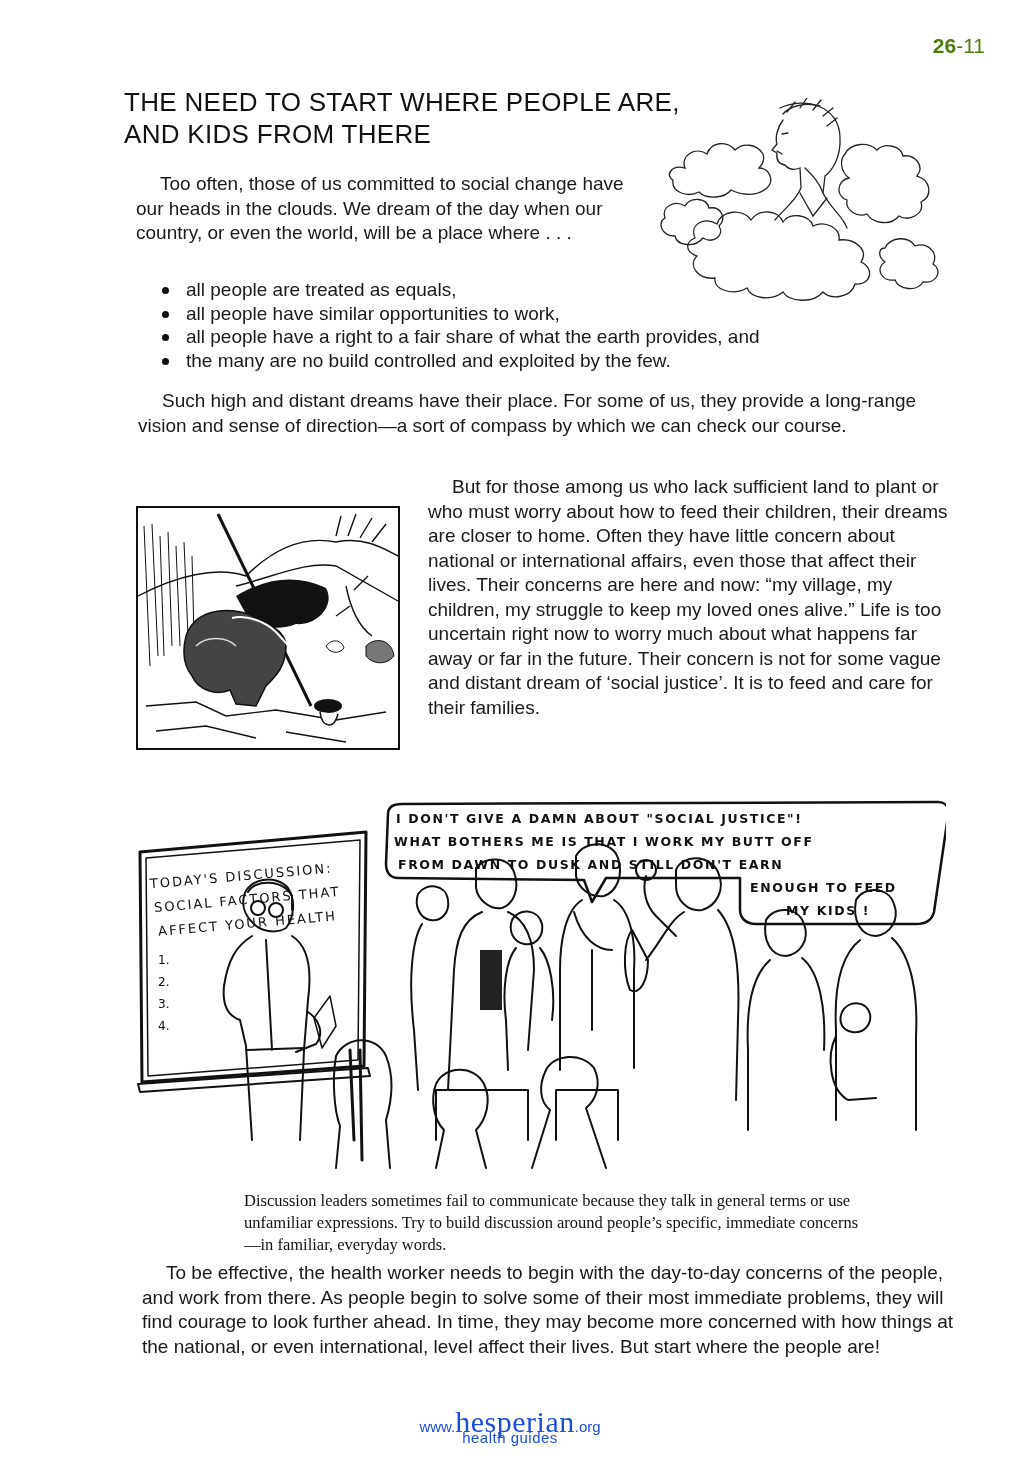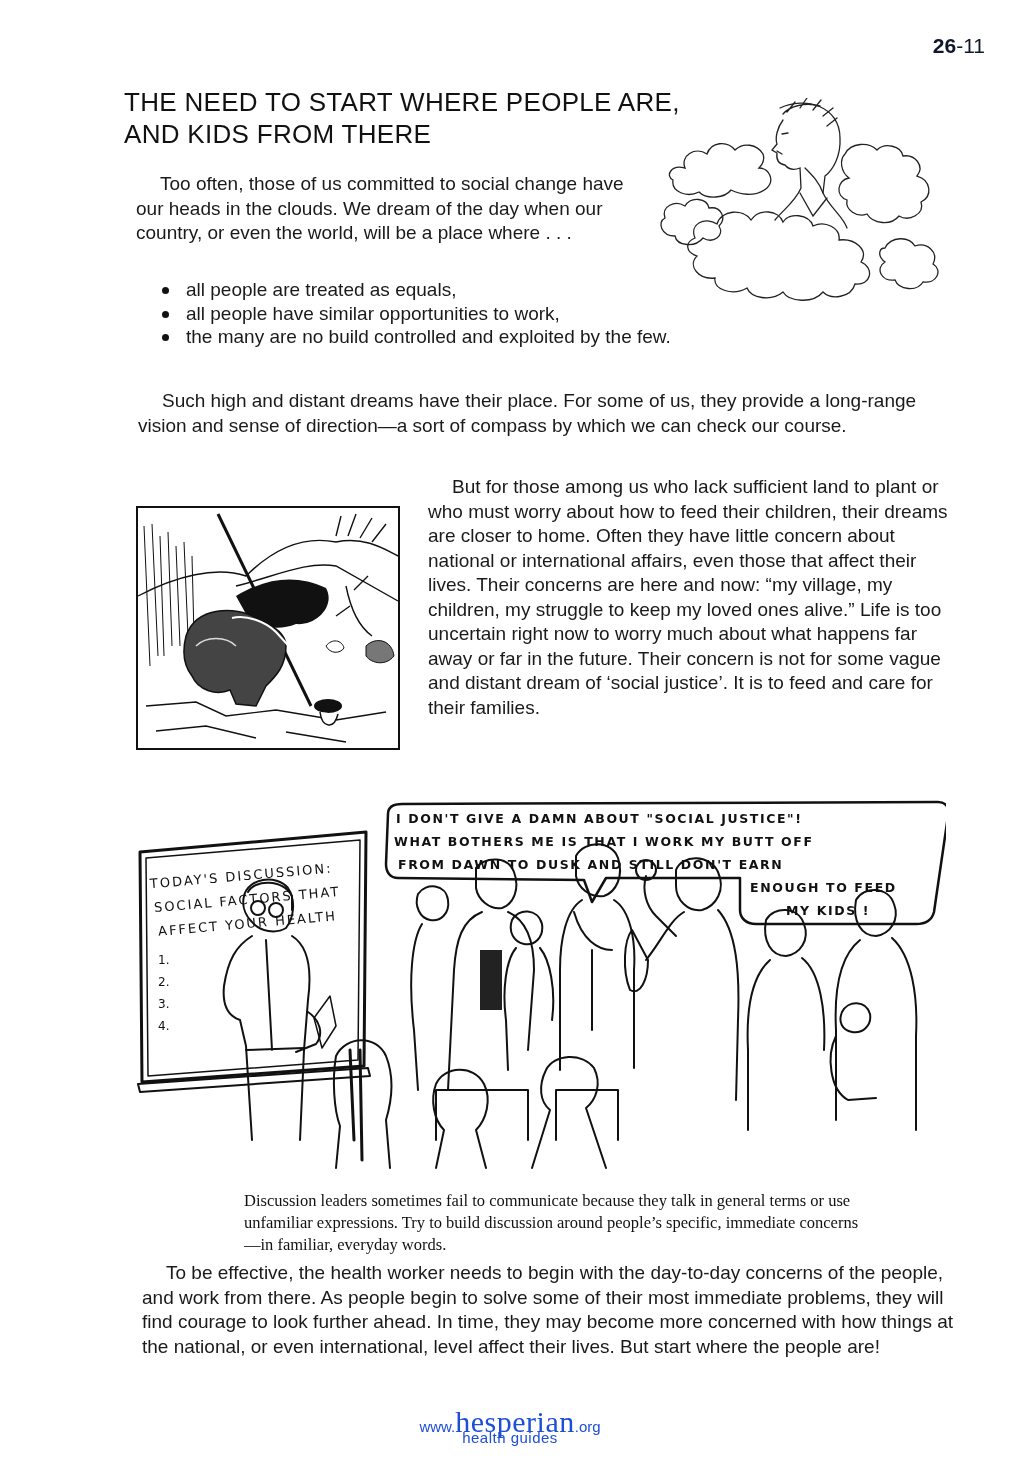--- a/index.html
+++ b/index.html
@@ -1,21 +1,21 @@
 <!DOCTYPE html>
 <html><head>
 <meta charset="utf-8">
 <style>
   html, body { margin: 0; padding: 0; background: #ffffff; }
   body {
     width: 1013px; height: 1463px; position: relative; overflow: hidden;
     font-family: "Liberation Sans", sans-serif; color: #111;
   }
   .abs { position: absolute; }
-  .page-num { top: 34px; right: 28px; font-size: 21px; color: #0f172a; }
+  .page-num { top: 34px; right: 28px; font-size: 21px; color: #4d7c0f; }
   .page-num b { font-weight: bold; }
   .title {
     left: 124px; top: 86px; font-size: 26px; line-height: 32px;
     letter-spacing: 0.3px; font-weight: normal; margin: 0; color: #111;
   }
   .title span { display: block; }
   .para { font-size: 19px; line-height: 24.5px; color: #1a1a1a; margin: 0; }
   .intro { left: 136px; top: 172px; width: 500px; }
   .indent { text-indent: 24px; }
   ul.bullets {
@@ -67,20 +67,21 @@
     <path d="M230 150 C236 138 254 138 260 148 C272 144 284 154 278 166 C288 172 282 186 268 184 C262 194 244 192 240 182 C226 184 220 170 230 164 C222 158 224 150 230 150 Z"></path>
     <path d="M10 120 C6 108 20 102 30 108 C36 98 52 100 54 110 C66 108 72 120 64 128 C70 138 58 146 48 140 C40 150 22 148 20 138 C6 138 2 124 10 120 Z"></path>
   </g>
 </svg>
 
 <p class="abs para intro indent">Too often, those of us committed to social change have our heads in the clouds. We dream of the day when our country, or even the world, will be a place where . . .</p>
 
 <ul class="abs bullets">
   <li>all people are treated as equals,</li>
   <li>all people have similar opportunities to work,</li>
+  <li>all people have a right to a fair share of what the earth provides, and</li>
   <li>the many are no build controlled and exploited by the few.</li>
 </ul>
 
 <p class="abs para such indent">Such high and distant dreams have their place. For some of us, they provide a long-range vision and sense of direction—a sort of compass by which we can check our course.</p>
 
 <svg class="fig" style="left:136px; top:506px;" width="264" height="244" viewBox="0 0 264 244">
   <rect x="1" y="1" width="262" height="242" fill="#fff" stroke="#111" stroke-width="2"></rect>
   <g stroke="#111" fill="none" stroke-width="1.4">
 
     <path d="M2 90 C40 70 80 60 110 70 C140 40 170 30 200 36 C230 30 250 44 262 50"></path>

